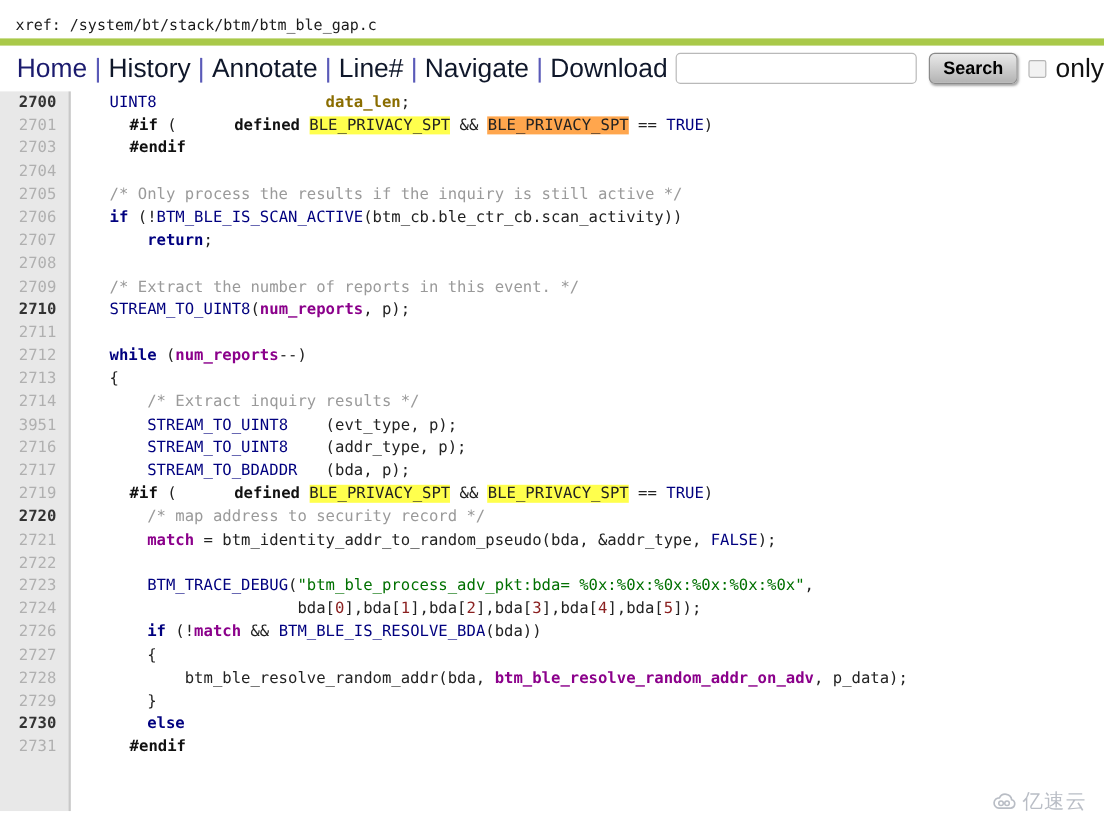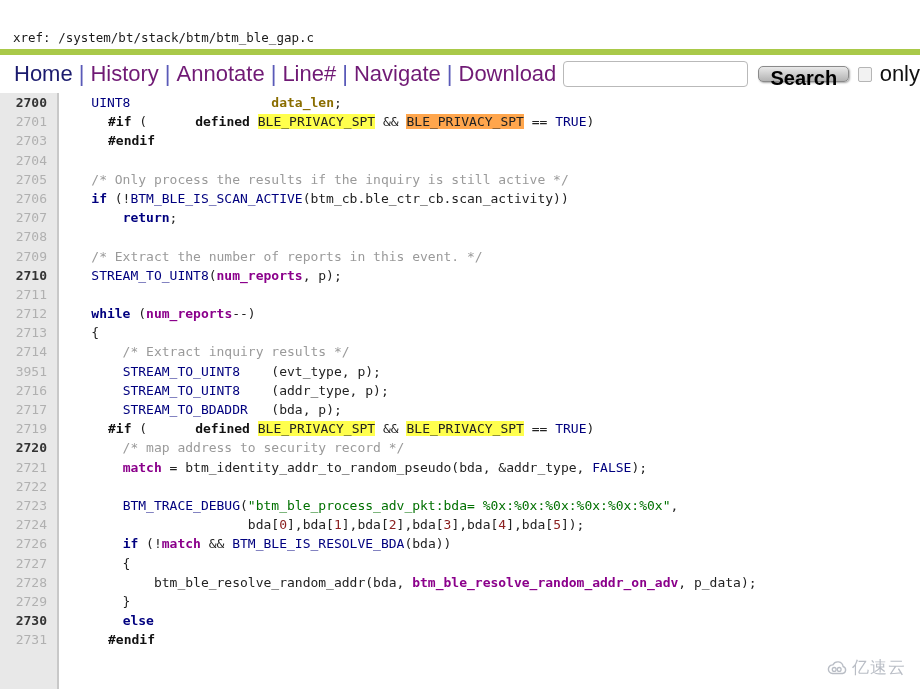--- a/index.html
+++ b/index.html
@@ -11,21 +11,21 @@
   body {
     width: 920px;
     height: 689px;
     overflow: hidden;
     font-family: "Liberation Sans", sans-serif;
     position: relative;
   }
 
   
   #xref-header {
-    padding: 30px 0 0 13px;
+    padding: 13px 0 0 13px;
     font-family: "DejaVu Sans Mono", monospace;
     font-size: 12.5px;
     color: #1a1a1a;
     letter-spacing: 0px;
     white-space: nowrap;
     line-height: 15px;
   }
   #green-rule {
     height: 6px;
     background: #a9c949;
@@ -37,21 +37,21 @@
   #menu-bar {
     display: flex;
     align-items: center;
     height: 38px;
     padding-left: 14px;
     white-space: nowrap;
     overflow: hidden;
   }
   .menu-link {
     font-size: 22px;
-    color: #701a75;
+    color: #0f172a;
     text-decoration: none;
     font-family: "Liberation Sans", sans-serif;
     cursor: pointer;
   }
   .menu-link.current {
     color: #1b1b6e;
   }
   .menu-sep {
     color: #5a5ab8;
     font-size: 22px;
@@ -65,23 +65,23 @@
     border: 1px solid #b9b9b9;
     border-radius: 4px;
     background: #fff;
     font-size: 12px;
     padding: 2px 5px;
     font-family: "Liberation Sans", sans-serif;
     outline: none;
   }
   #search-button {
     margin-left: 10px;
-    height: 16px;
+    height: 26px;
     padding: 0 11px;
-    font-size: 20px;
+    font-size: 15px;
     font-weight: bold;
     font-family: "Liberation Sans", sans-serif;
     color: #000;
     background: linear-gradient(#e9e9e9, #b3b3b3);
     border: 1px solid #8a8a8a;
     border-radius: 5px;
     box-shadow: 1px 1px 2px rgba(0,0,0,0.35);
     cursor: pointer;
   }
   #only-checkbox {

